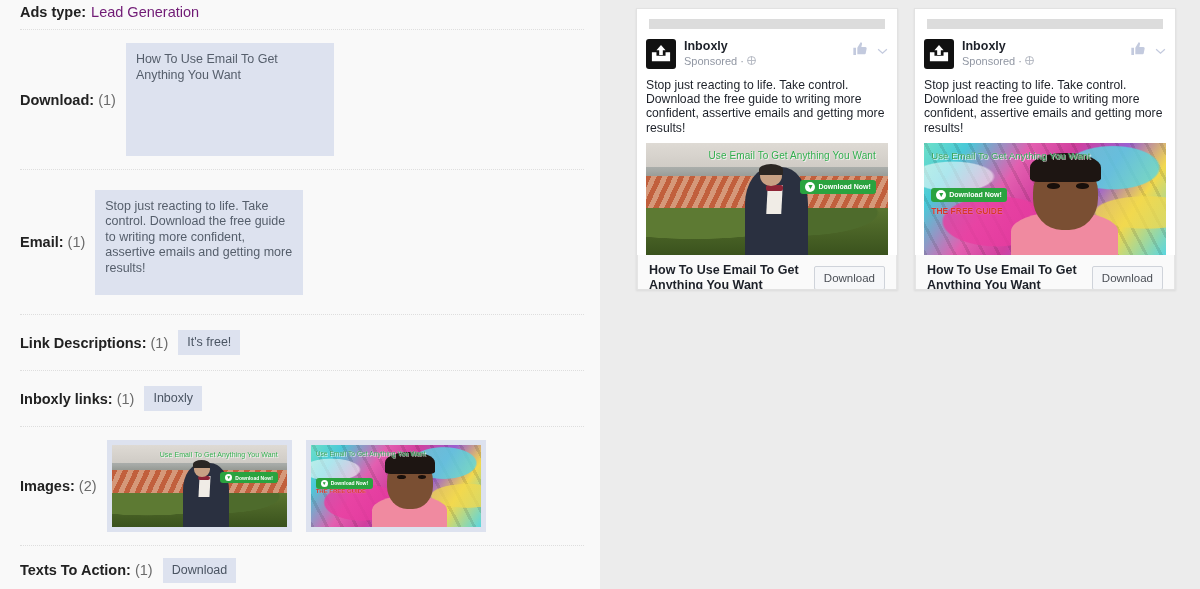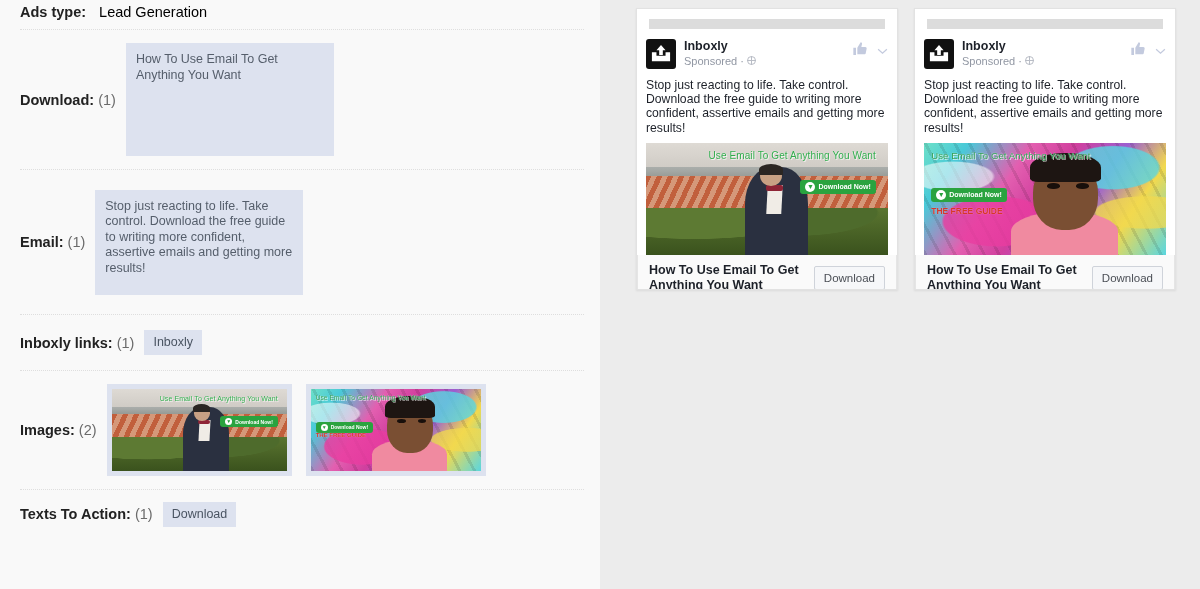--- a/index.html
+++ b/index.html
@@ -31,21 +31,21 @@
     font-size: 14.5px;
     color: #3a3a3a;
     white-space: nowrap;
     flex: 0 0 auto;
   }
   .row-label b { font-weight: bold; color: #222; }
   .row-label .count { color: #6b6b6b; font-weight: normal; }
   .row-body { margin-left: 10px; display: flex; flex-wrap: wrap; gap: 14px; align-items: center; }
 
   .row-adstype { min-height: 30px; padding-bottom: 6px; }
-  .adstype-value { font-size: 14.5px; color: #000000; margin-left: 13px; }
+  .adstype-value { font-size: 14.5px; color: #701a75; margin-left: 5px; }
 
   .textbox {
     background: #dde2ef;
     color: #555e6b;
     font-size: 12.5px;
     line-height: 15.5px;
     padding: 9px 10px;
   }
   .textbox.headline { width: 208px; height: 113px; }
   .textbox.text     { width: 208px; height: 105px; }
@@ -237,20 +237,28 @@
 
     <div class="row row-texts">
       <span class="row-label">
         <b>Email:</b> <span class="count">(1)</span>
       </span>
       <span class="row-body">
         <span class="textbox text">Stop just reacting to life. Take control. Download the free guide to writing more confident, assertive emails and getting more results!</span>
       </span>
     </div>
 
+    <div class="row row-links">
+      <span class="row-label">
+        <b>Link Descriptions:</b> <span class="count">(1)</span>
+      </span>
+      <span class="row-body">
+        <span class="tag">It's free!</span>
+      </span>
+    </div>
 
     <div class="row row-display">
       <span class="row-label">
         <b>Inboxly links:</b> <span class="count">(1)</span>
       </span>
       <span class="row-body">
         <span class="tag">Inboxly</span>
       </span>
     </div>
 

